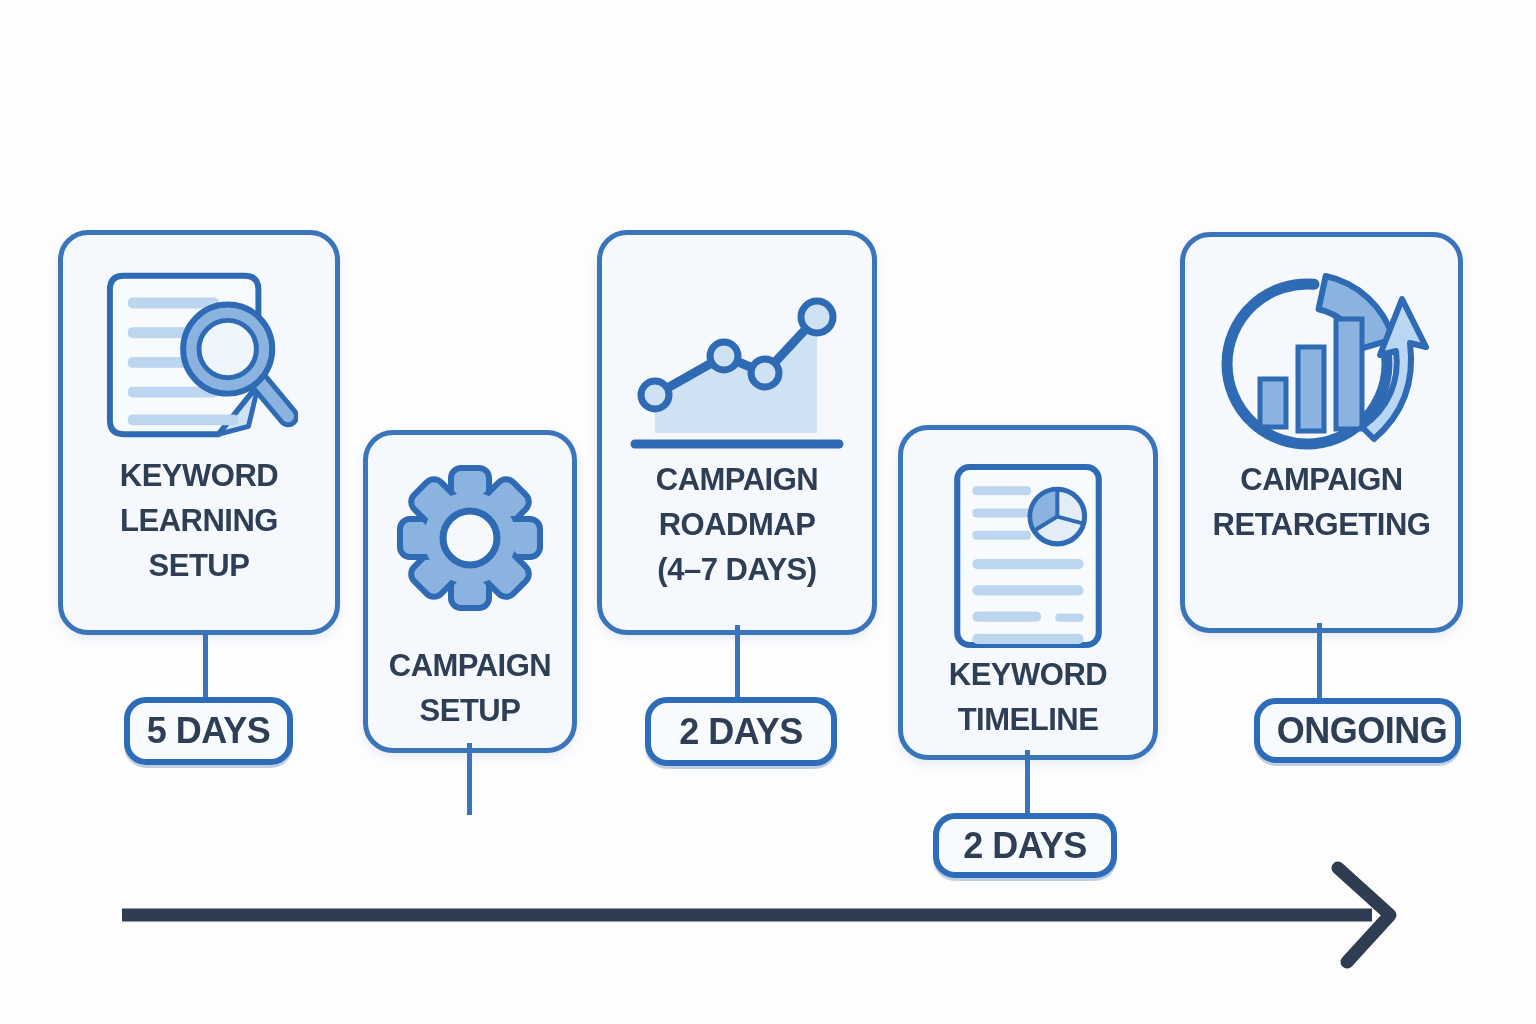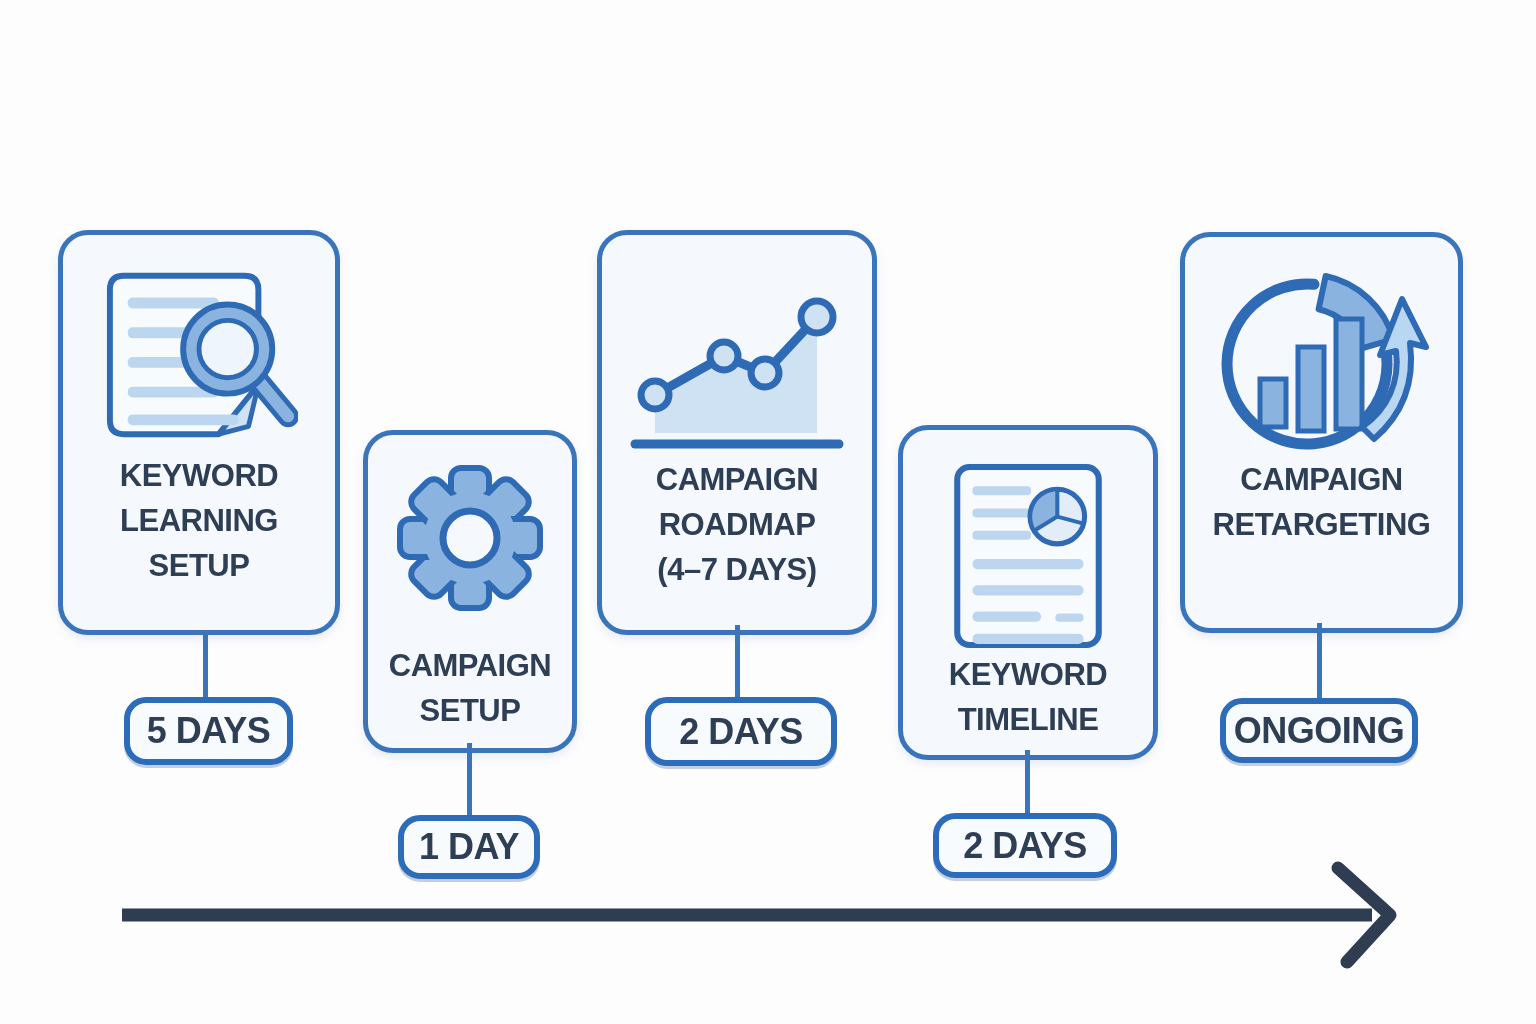--- a/index.html
+++ b/index.html
@@ -71,21 +71,20 @@
         <circle class="medf" cx="75" cy="75" r="46"></circle>
         <circle class="holef str" cx="75" cy="75" r="27" stroke-width="7"></circle>
       </svg>
     </div>
     <div class="label" style="top:208px;">
       <div>CAMPAIGN</div>
       <div>SETUP</div>
     </div>
   </div>
   <div class="connector" style="left:467px;top:743px;height:72px;"></div>
-  <div class="pill" style="left:398px;top:815px;width:130px;height:52px;">1 DAY</div>
 
   <div class="card" style="left:597px;top:230px;width:270px;height:395px;">
     <div class="icon" style="top:48px;">
       <svg width="220" height="170" viewBox="0 0 220 170">
         <path class="lightf" d="M28 150 L28 112 L97 73 L138 90 L190 34 L190 150 Z"></path>
         <polyline points="28,112 97,73 138,90 190,34" fill="none" class="str" stroke-width="9" stroke-linejoin="round" stroke-linecap="round"></polyline>
         <circle class="lightf str" cx="28" cy="112" r="14" stroke-width="7"></circle>
         <circle class="lightf str" cx="97" cy="73" r="14" stroke-width="7"></circle>
         <circle class="lightf str" cx="138" cy="90" r="14" stroke-width="7"></circle>
         <circle class="lightf str" cx="190" cy="34" r="16" stroke-width="7"></circle>
@@ -136,20 +135,20 @@
         <rect class="medf str" x="124" y="60" width="26" height="110" stroke-width="5"></rect>
         <path class="str" fill="#b9d6f2" stroke-width="6" stroke-linejoin="round" d="M150 168 C176 150 188 122 184 92 L168 96 L190 40 L214 88 L198 84 C203 124 190 156 162 180 Z"></path>
       </svg>
     </div>
     <div class="label" style="top:220px;">
       <div>CAMPAIGN</div>
       <div>RETARGETING</div>
     </div>
   </div>
   <div class="connector" style="left:1317px;top:623px;height:75px;"></div>
-  <div class="pill" style="left:1220px;top:698px;width:186px;height:53px;">ONGOING</div>
+  <div class="pill" style="left:1254px;top:698px;width:186px;height:53px;padding-left:9px;">ONGOING</div>
 
   <svg class="timeline" viewBox="0 0 1536 130">
     <line x1="122" y1="60" x2="1372" y2="60" style="stroke:var(--arrow-dark,#2e3d52)" stroke-width="13"></line>
     <polyline points="1338,13 1390,60 1347,107" fill="none" style="stroke:var(--arrow-dark,#2e3d52)" stroke-width="13" stroke-linecap="round" stroke-linejoin="round"></polyline>
   </svg>
 
 </div>
 
 </body></html>

